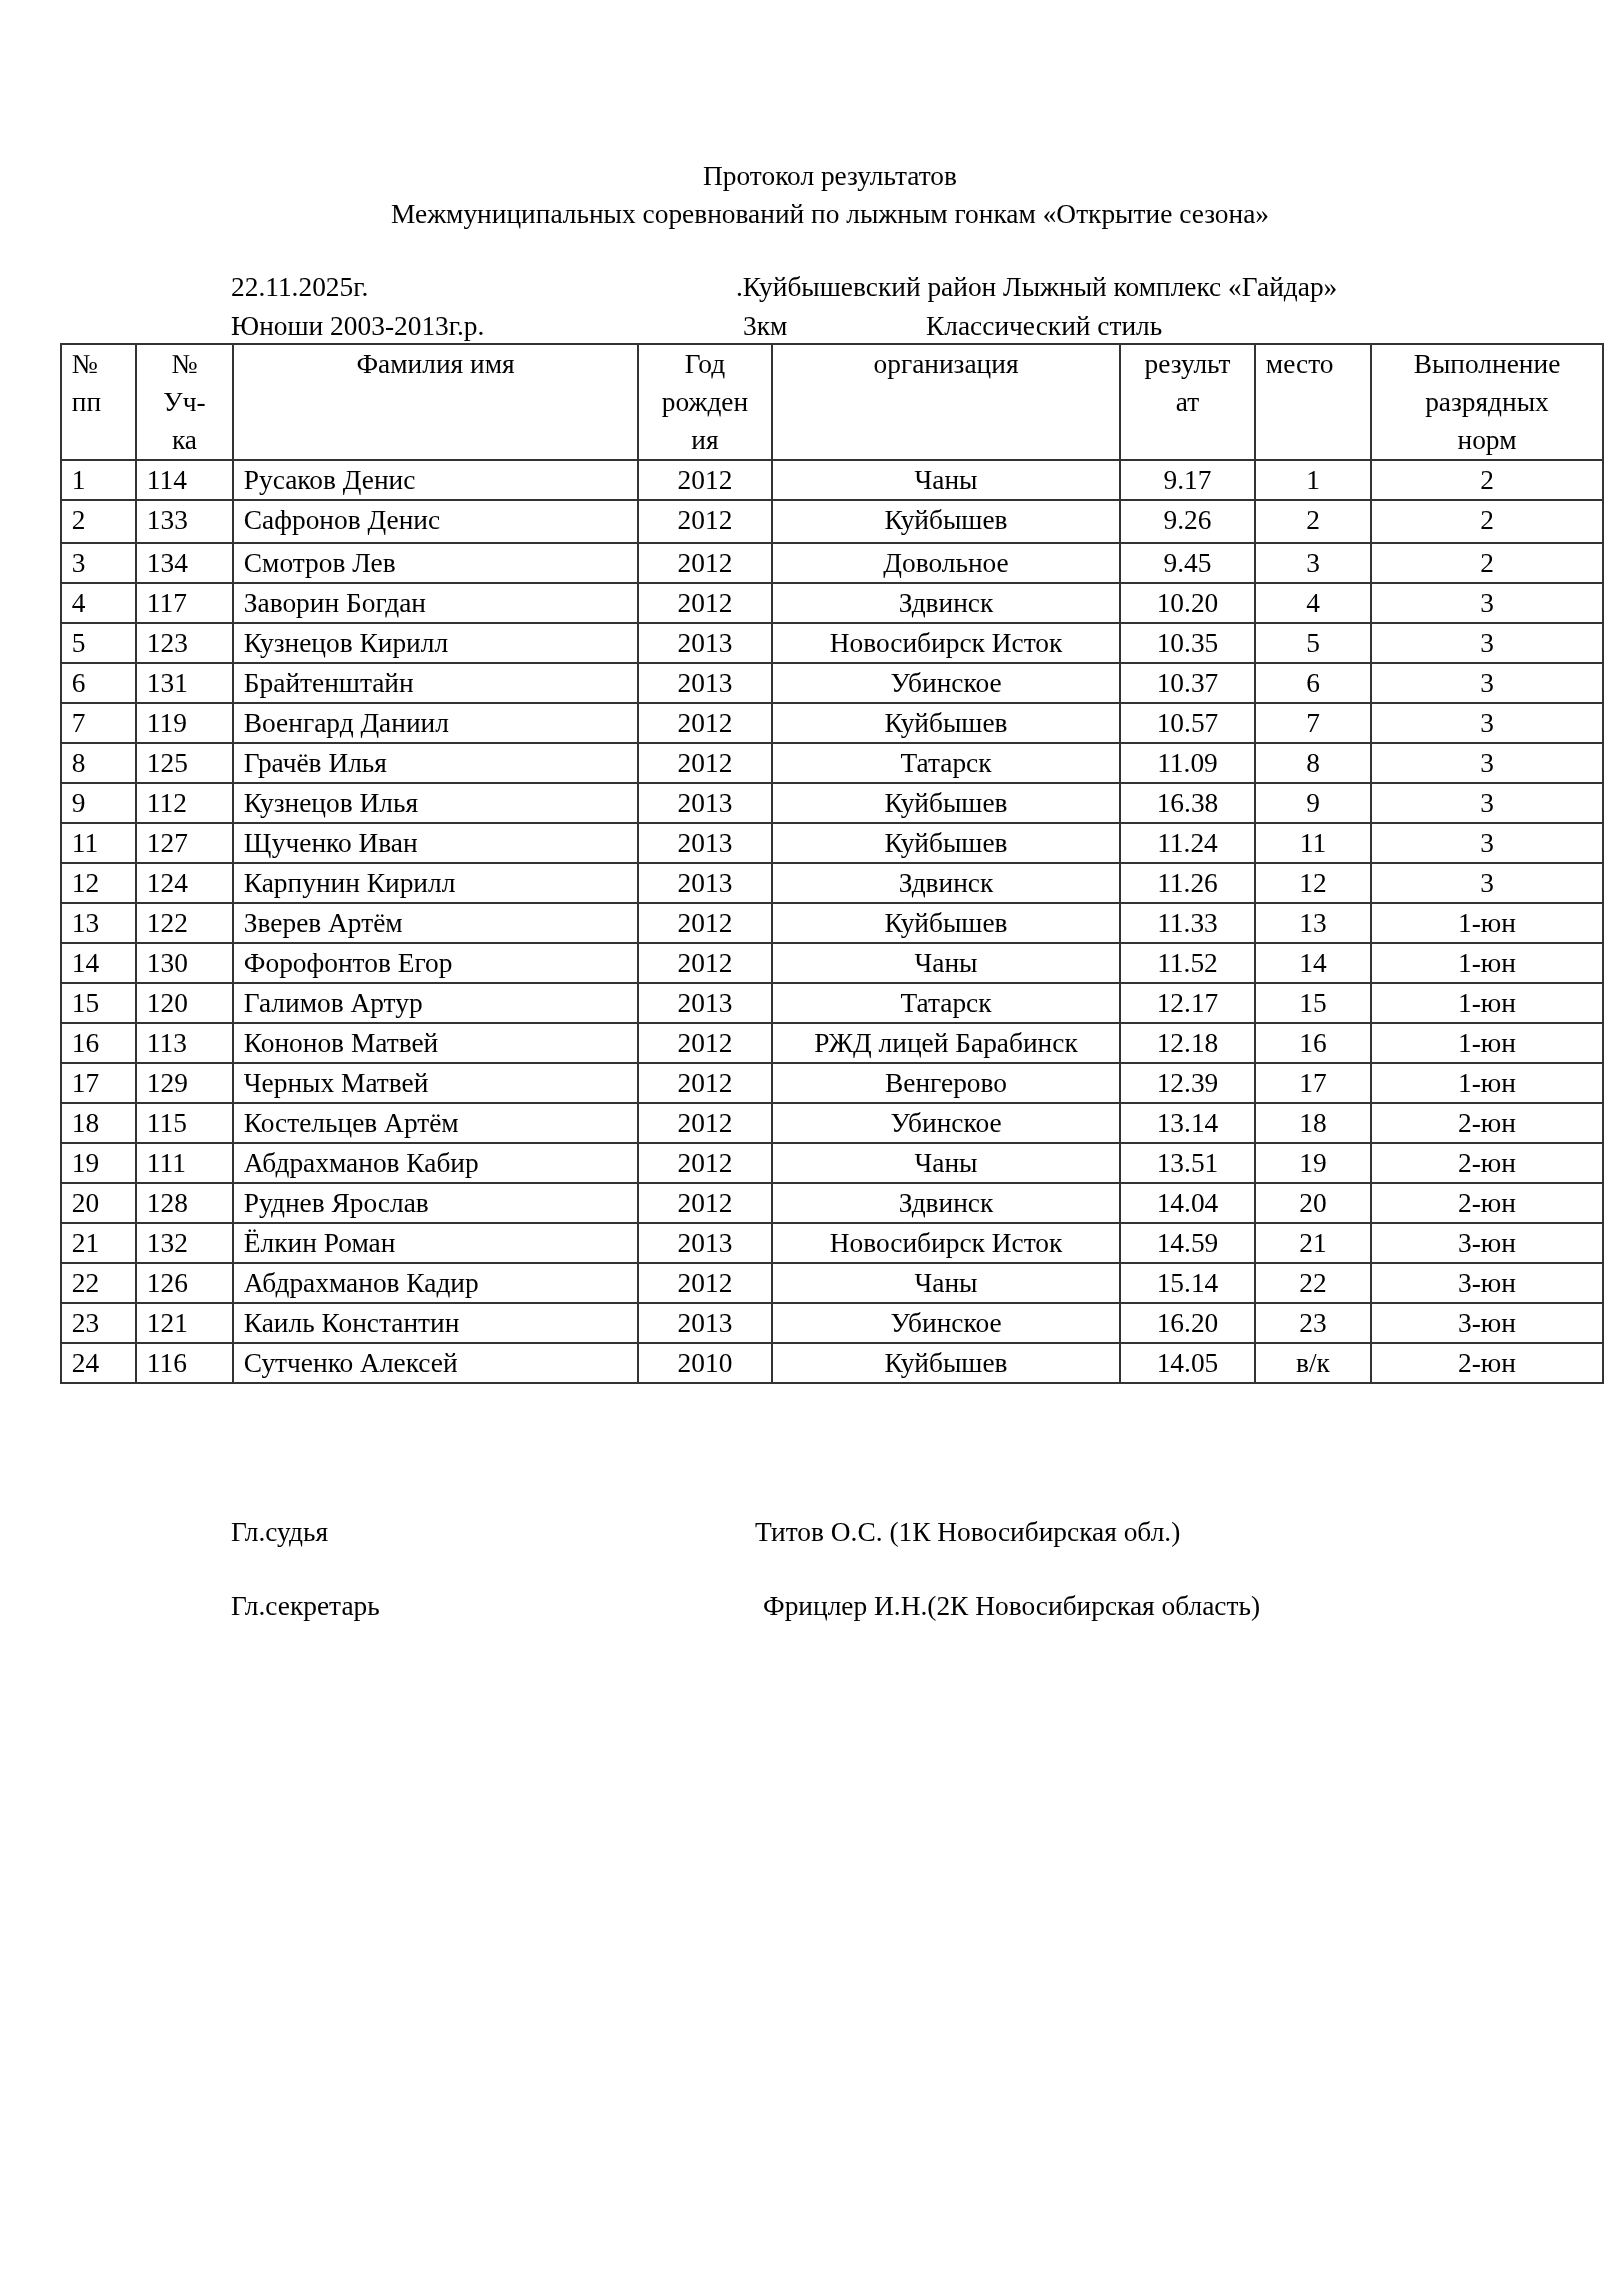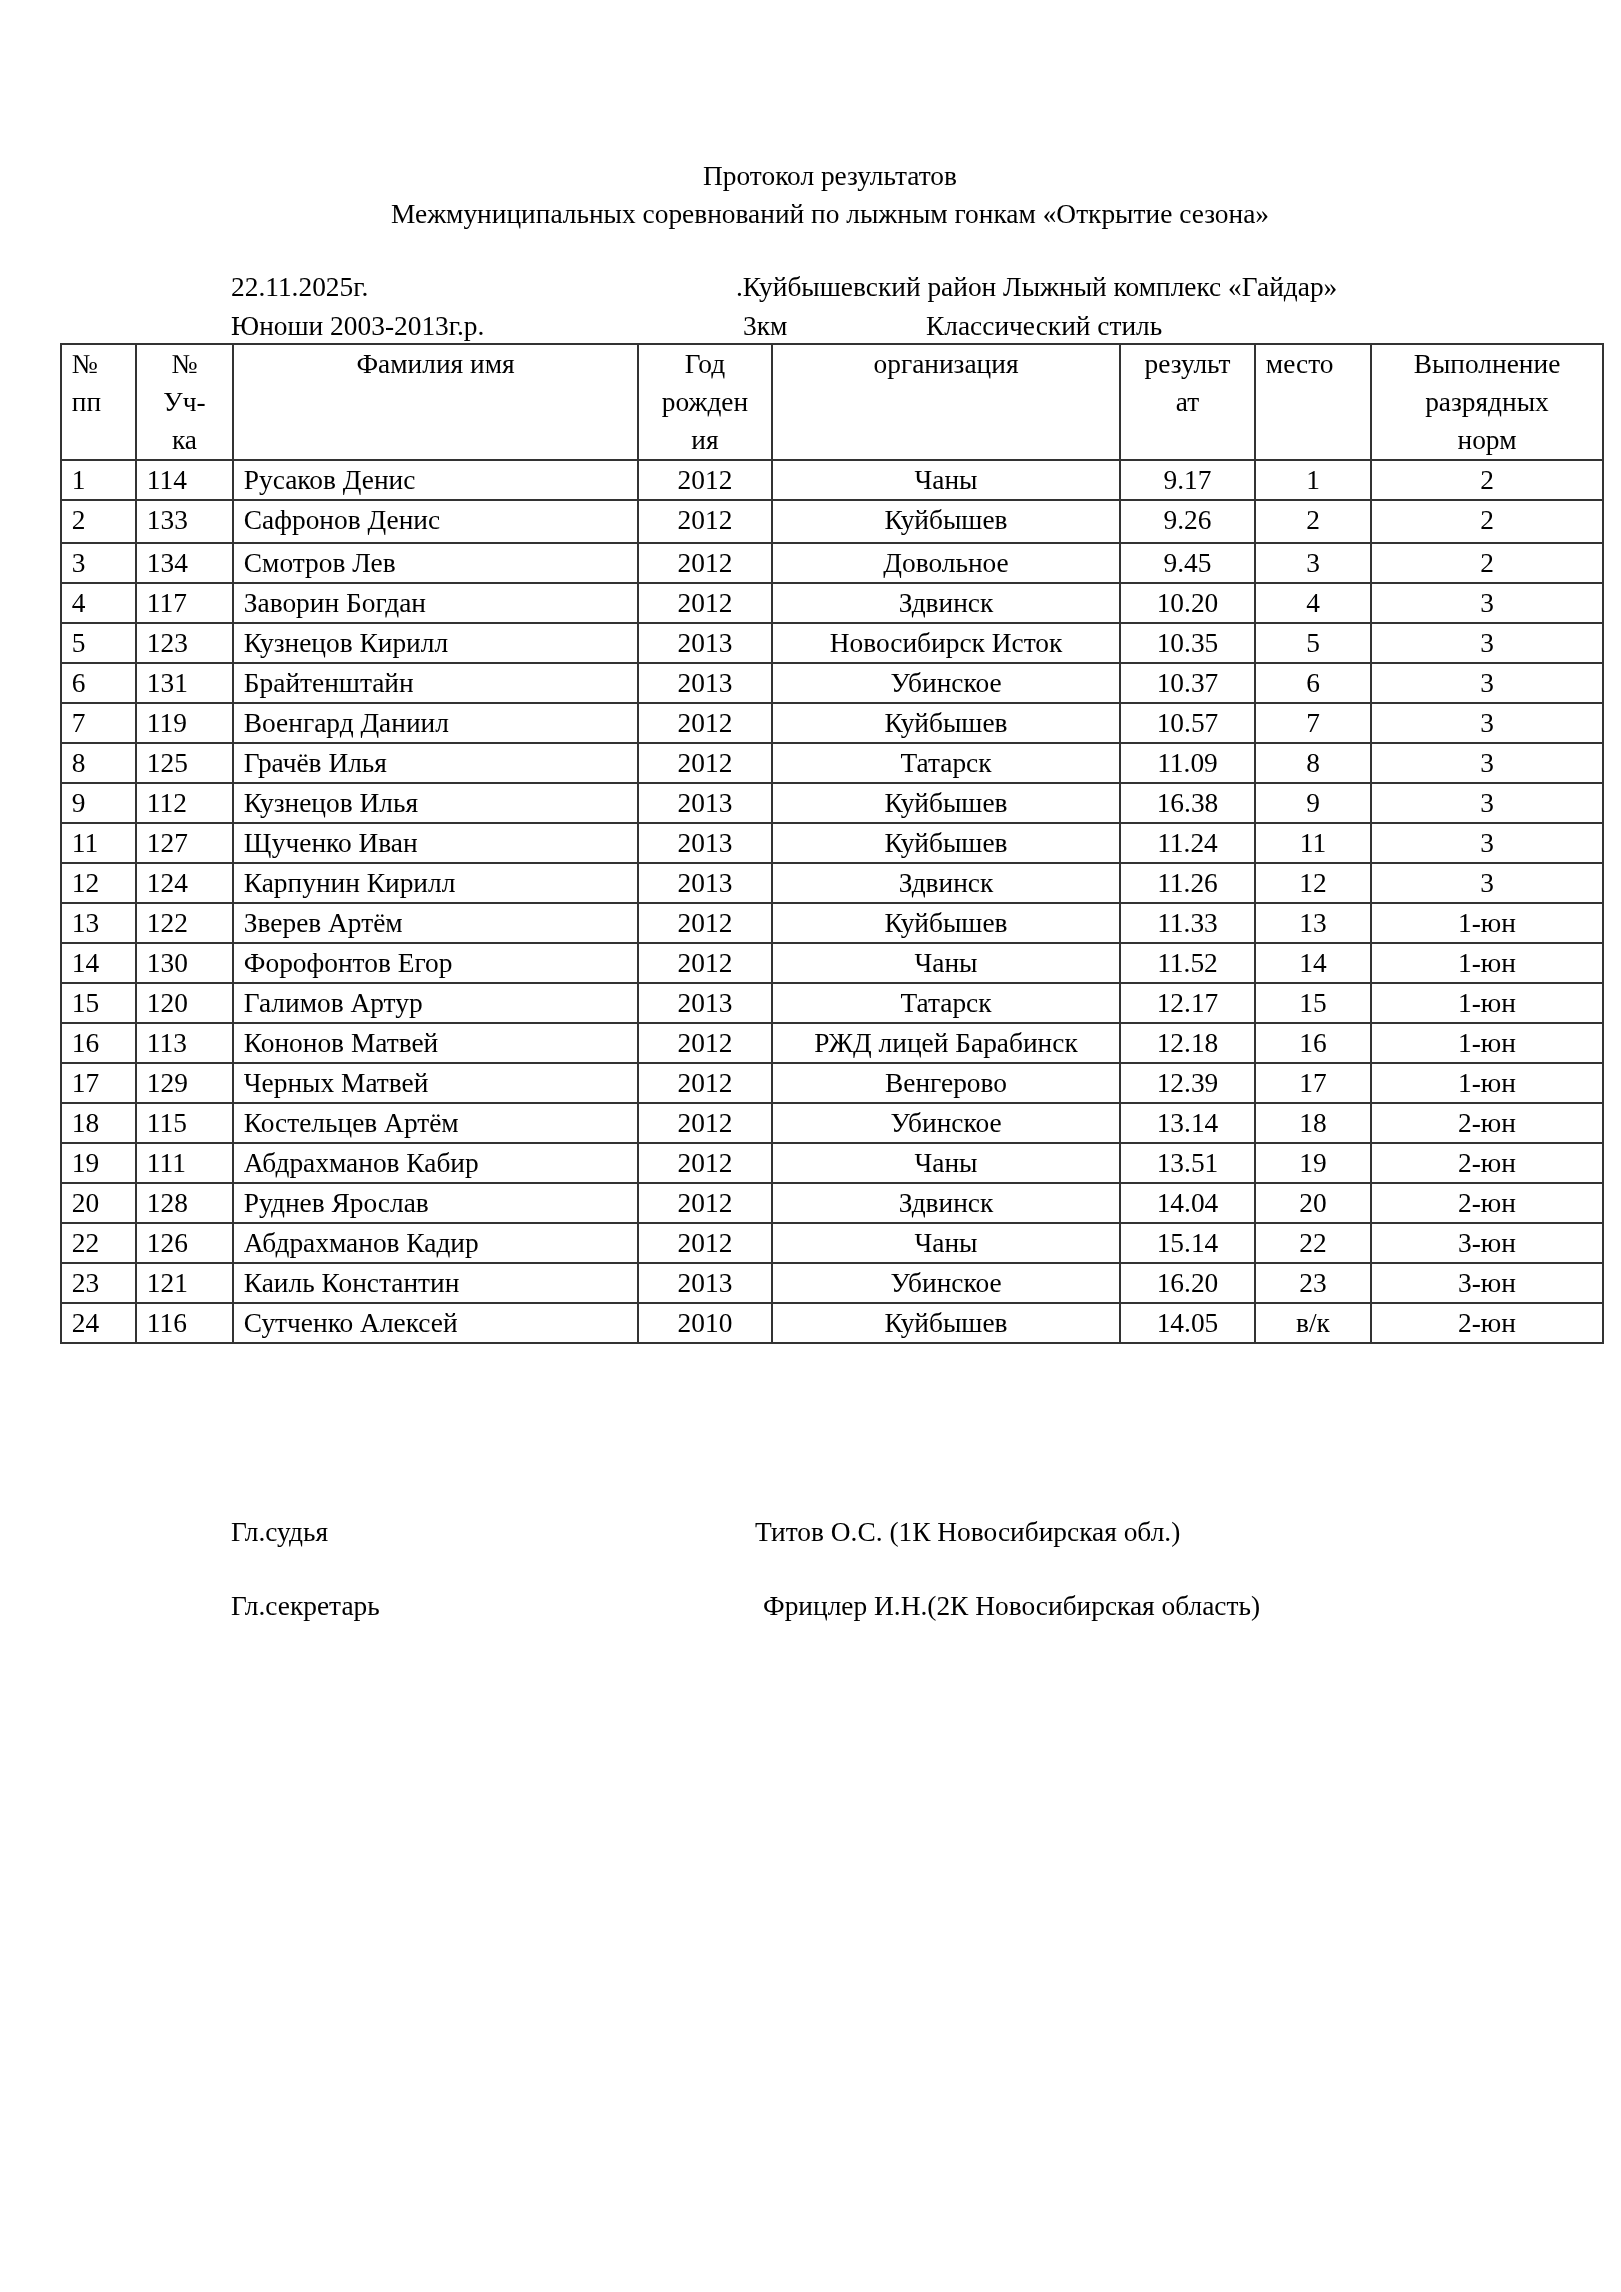--- a/index.html
+++ b/index.html
@@ -279,20 +279,30 @@
           <td class="c-left">20</td>
           <td class="c-left">128</td>
           <td class="c-left">Руднев Ярослав</td>
           <td class="c-center">2012</td>
           <td class="c-center">Здвинск</td>
           <td class="c-center">14.04</td>
           <td class="c-center">20</td>
           <td class="c-center">2-юн</td>
         </tr>
         <tr>
+          <td class="c-left">21</td>
+          <td class="c-left">132</td>
+          <td class="c-left">Ёлкин Роман</td>
+          <td class="c-center">2013</td>
+          <td class="c-center">Новосибирск Исток</td>
+          <td class="c-center">14.59</td>
+          <td class="c-center">21</td>
+          <td class="c-center">3-юн</td>
+        </tr>
+        <tr>
           <td class="c-left">22</td>
           <td class="c-left">126</td>
           <td class="c-left">Абдрахманов Кадир</td>
           <td class="c-center">2012</td>
           <td class="c-center">Чаны</td>
           <td class="c-center">15.14</td>
           <td class="c-center">22</td>
           <td class="c-center">3-юн</td>
         </tr>
         <tr>

